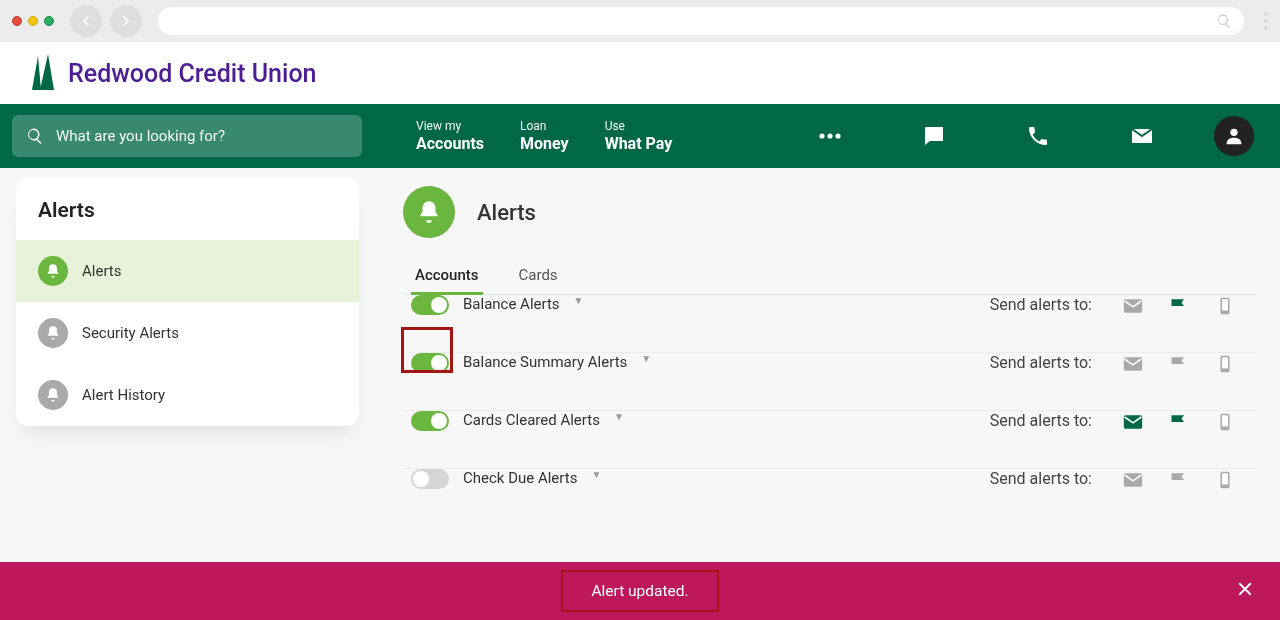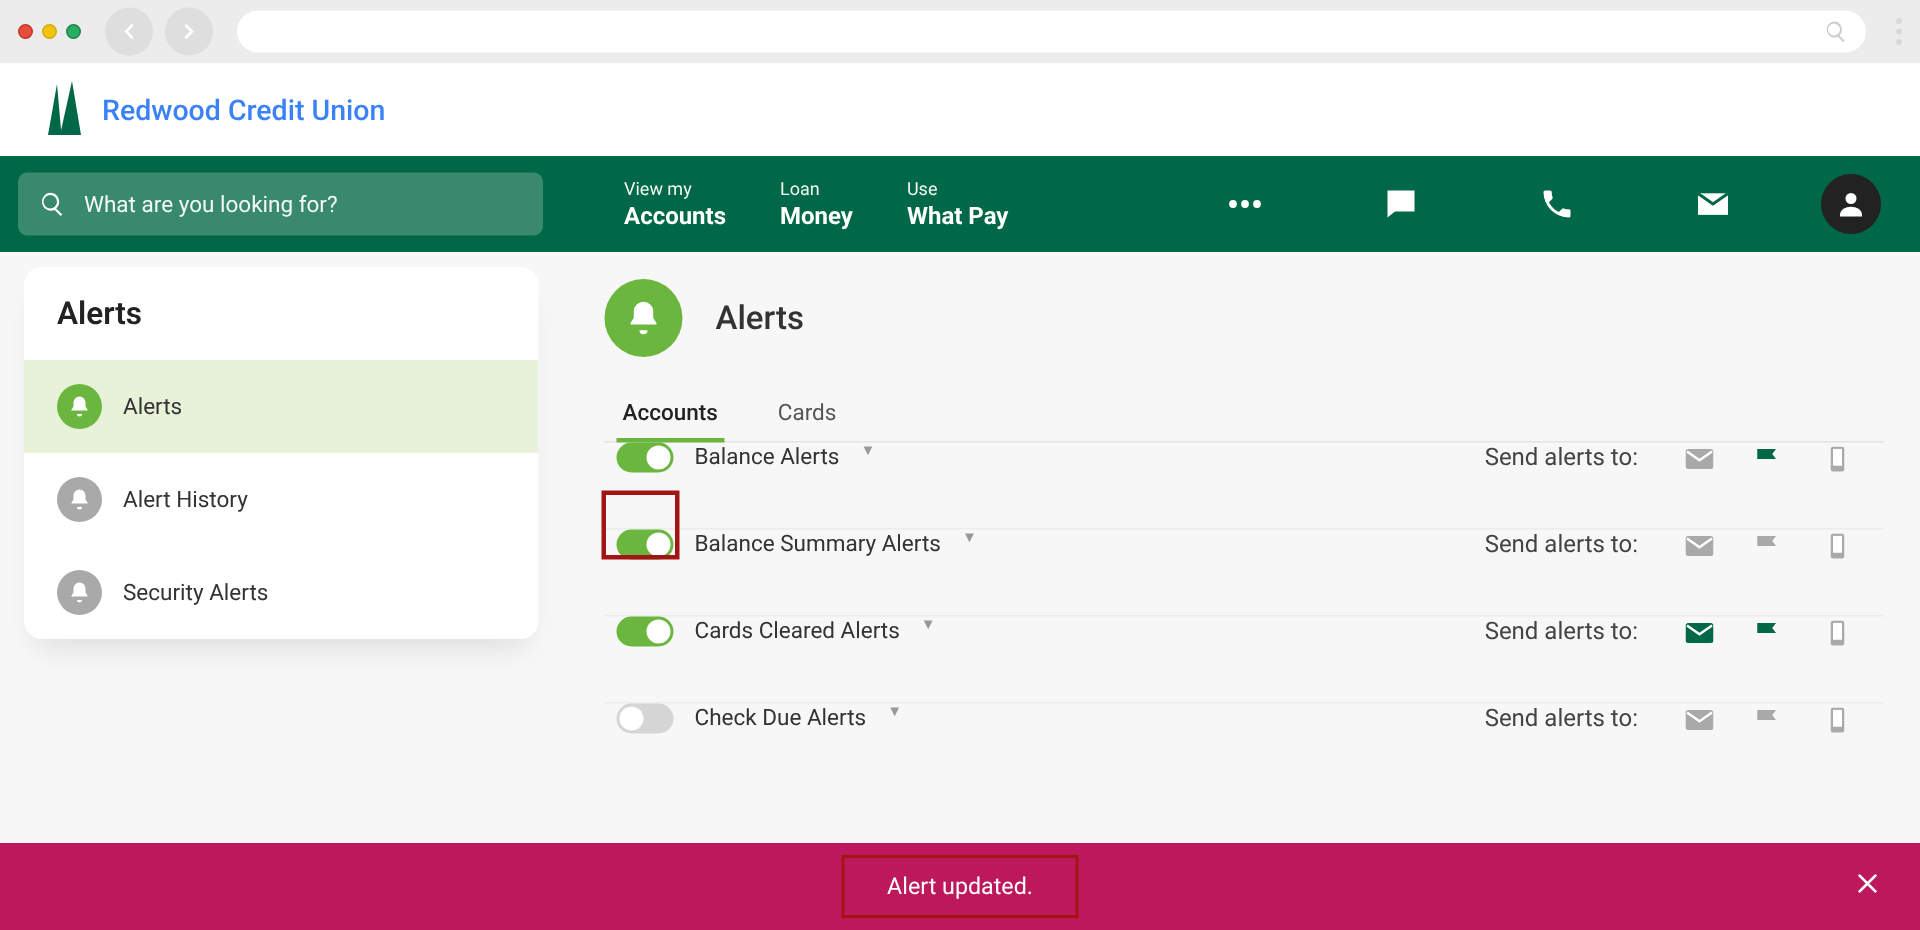--- a/index.html
+++ b/index.html
@@ -17,21 +17,21 @@
   .url-bar { flex: 1; height: 28px; background: #fff; border-radius: 14px; margin-left: 8px; display: flex; align-items: center; justify-content: flex-end; padding: 0 12px; }
   .url-bar svg { fill: #ccc; width: 16px; height: 16px; }
   .menu-dots-v { margin-left: 12px; color: #ccc; font-size: 16px; line-height: 6px; display:flex; flex-direction:column; gap:3px;}
   .menu-dots-v span{ width:4px; height:4px; background:#d8d8d8; border-radius:50%; display:block;}
 
   
   .logo-bar { background: #fff; height: 62px; display: flex; align-items: center; padding: 0 30px; }
   .logo { display: flex; align-items: center; gap: 10px; color: #006846; }
   .logo-mark { width: 28px; height: 38px; position: relative; }
   .logo-mark svg { fill: #006846; }
-  .logo-text { font-size: 19px; font-weight: 500; color: #3b82f6; }
+  .logo-text { font-size: 25px; font-weight: 500; color: #4c1d95; }
 
   
   .nav-bar { background: #006846; height: 64px; display: flex; align-items: center; padding: 16px 12px; gap: 12px; }
   .search-box { width: 350px; height: 42px; background: rgba(255,255,255,0.22); border-radius: 6px; display: flex; align-items: center; padding: 0 14px; gap: 12px; }
   .search-box svg { fill: #fff; width: 18px; height: 18px; }
   .search-box span { color: #fff; opacity: 0.95; font-size: 15px; }
   .nav-items { display: flex; gap: 36px; margin-left: 42px; }
   .nav-item { color: #fff; display: flex; flex-direction: column; line-height: 1.2; cursor: pointer; }
   .nav-item .small { font-size: 12px; opacity: 0.95; font-weight: 400; }
   .nav-item .big { font-size: 16px; font-weight: 700; }
@@ -204,29 +204,29 @@
             </svg>
           </div>
         <span>Alerts</span>
       </div>
       <div class="side-item">
         <div class="icon-circ">
             <svg viewBox="0 0 24 24">
               <path d="M12 2a6 6 0 00-6 6v4l-2 3v1h16v-1l-2-3V8a6 6 0 00-6-6zm0 20a2.5 2.5 0 002.5-2.5h-5A2.5 2.5 0 0012 22z"></path>
             </svg>
           </div>
-        <span>Alert History</span>
+        <span>Security Alerts</span>
       </div>
       <div class="side-item">
         <div class="icon-circ">
             <svg viewBox="0 0 24 24">
               <path d="M12 2a6 6 0 00-6 6v4l-2 3v1h16v-1l-2-3V8a6 6 0 00-6-6zm0 20a2.5 2.5 0 002.5-2.5h-5A2.5 2.5 0 0012 22z"></path>
             </svg>
           </div>
-        <span>Security Alerts</span>
+        <span>Alert History</span>
       </div>
     </div>
   </div>
 
   <div class="main">
     <div class="main-header">
       <div class="hdr-bell">
         <svg viewBox="0 0 24 24">
             <path d="M12 2a6 6 0 00-6 6v4l-2 3v1h16v-1l-2-3V8a6 6 0 00-6-6zm0 20a2.5 2.5 0 002.5-2.5h-5A2.5 2.5 0 0012 22z"></path>
           </svg>

